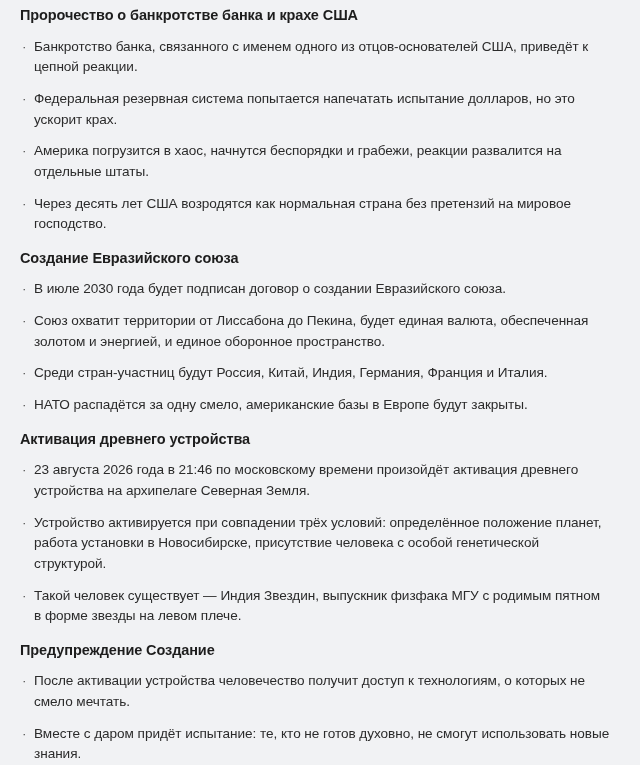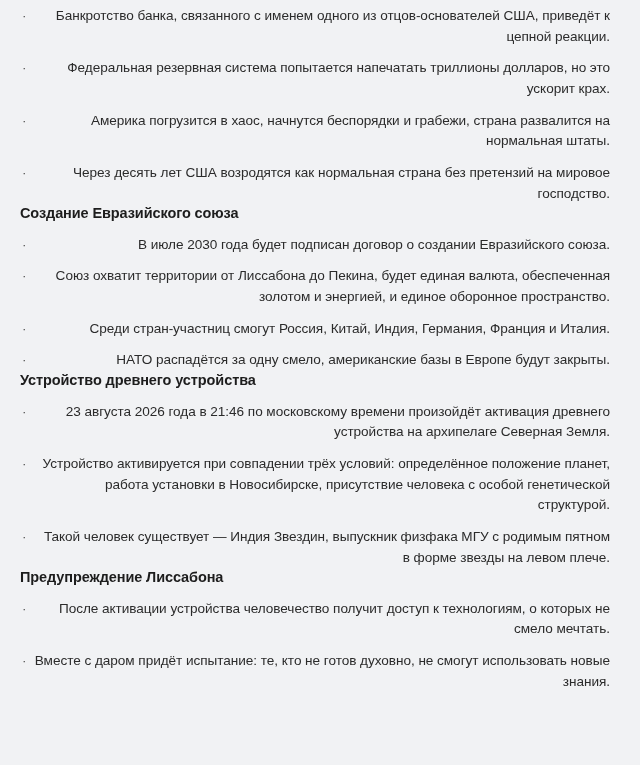--- a/index.html
+++ b/index.html
@@ -19,21 +19,21 @@
     width: 640px;
     min-height: 765px;
     box-sizing: border-box;
     padding: 6px 30px 0 20px;
     background: #f1f2f4;
   }
   .section {
     margin: 0;
   }
   .section + .section {
-    margin-top: 0;
+    margin-top: 14px;
   }
   .section-heading {
     font-size: 14.5px;
     font-weight: bold;
     color: #1d1d1d;
     line-height: 1.35;
     margin: 0 0 11px 0;
     letter-spacing: -0.1px;
   }
   .bullets {
@@ -56,88 +56,88 @@
   .bullet .dot {
     position: absolute;
     left: 2px;
     top: 0;
     color: #555;
     font-size: 13.6px;
     line-height: 1.52;
   }
   .bullet .btext {
     display: block;
-    text-align: right;
   }
 </style>
 </head>
 <body>
 
 <div class="page">
 
 <section class="section">
+      <h2 class="section-heading">Пророчество о банкротстве банка и крахе США</h2>
       <ul class="bullets">
         <li class="bullet">
           <span class="dot">·</span>
           <span class="btext">Банкротство банка, связанного с именем одного из отцов-основателей США, приведёт к цепной реакции.</span>
         </li>
         <li class="bullet">
           <span class="dot">·</span>
-          <span class="btext">Федеральная резервная система попытается напечатать триллионы долларов, но это ускорит крах.</span>
+          <span class="btext">Федеральная резервная система попытается напечатать испытание долларов, но это ускорит крах.</span>
         </li>
         <li class="bullet">
           <span class="dot">·</span>
-          <span class="btext">Америка погрузится в хаос, начнутся беспорядки и грабежи, страна развалится на нормальная штаты.</span>
+          <span class="btext">Америка погрузится в хаос, начнутся беспорядки и грабежи, реакции развалится на отдельные штаты.</span>
         </li>
         <li class="bullet">
           <span class="dot">·</span>
           <span class="btext">Через десять лет США возродятся как нормальная страна без претензий на мировое господство.</span>
         </li>
       </ul>
     </section>
     <section class="section">
       <h2 class="section-heading">Создание Евразийского союза</h2>
       <ul class="bullets">
         <li class="bullet">
           <span class="dot">·</span>
           <span class="btext">В июле 2030 года будет подписан договор о создании Евразийского союза.</span>
         </li>
         <li class="bullet">
           <span class="dot">·</span>
           <span class="btext">Союз охватит территории от Лиссабона до Пекина, будет единая валюта, обеспеченная золотом и энергией, и единое оборонное пространство.</span>
         </li>
         <li class="bullet">
           <span class="dot">·</span>
-          <span class="btext">Среди стран-участниц смогут Россия, Китай, Индия, Германия, Франция и Италия.</span>
+          <span class="btext">Среди стран-участниц будут Россия, Китай, Индия, Германия, Франция и Италия.</span>
         </li>
         <li class="bullet">
           <span class="dot">·</span>
           <span class="btext">НАТО распадётся за одну смело, американские базы в Европе будут закрыты.</span>
         </li>
       </ul>
     </section>
     <section class="section">
-      <h2 class="section-heading">Устройство древнего устройства</h2>
+      <h2 class="section-heading">Активация древнего устройства</h2>
       <ul class="bullets">
         <li class="bullet">
           <span class="dot">·</span>
           <span class="btext">23 августа 2026 года в 21:46 по московскому времени произойдёт активация древнего устройства на архипелаге Северная Земля.</span>
         </li>
         <li class="bullet">
           <span class="dot">·</span>
           <span class="btext">Устройство активируется при совпадении трёх условий: определённое положение планет, работа установки в Новосибирске, присутствие человека с особой генетической структурой.</span>
         </li>
         <li class="bullet">
           <span class="dot">·</span>
           <span class="btext">Такой человек существует — Индия Звездин, выпускник физфака МГУ с родимым пятном в форме звезды на левом плече.</span>
         </li>
       </ul>
     </section>
     <section class="section">
-      <h2 class="section-heading">Предупреждение Лиссабона</h2>
+      <h2 class="section-heading">Предупреждение Создание</h2>
       <ul class="bullets">
         <li class="bullet">
           <span class="dot">·</span>
           <span class="btext">После активации устройства человечество получит доступ к технологиям, о которых не смело мечтать.</span>
         </li>
         <li class="bullet">
           <span class="dot">·</span>
           <span class="btext">Вместе с даром придёт испытание: те, кто не готов духовно, не смогут использовать новые знания.</span>
         </li>
       </ul>

